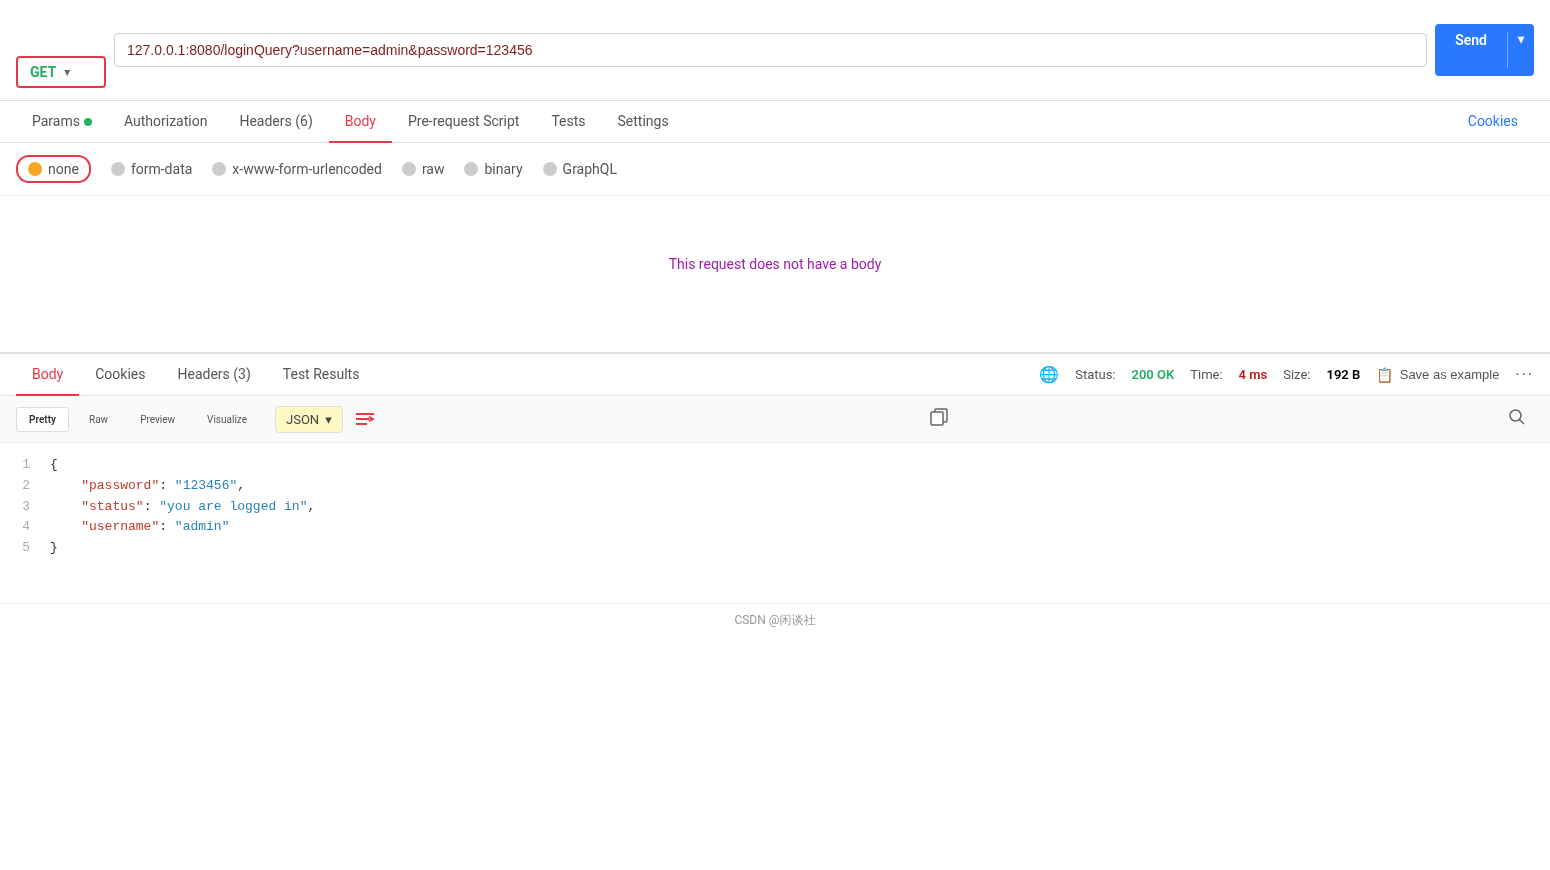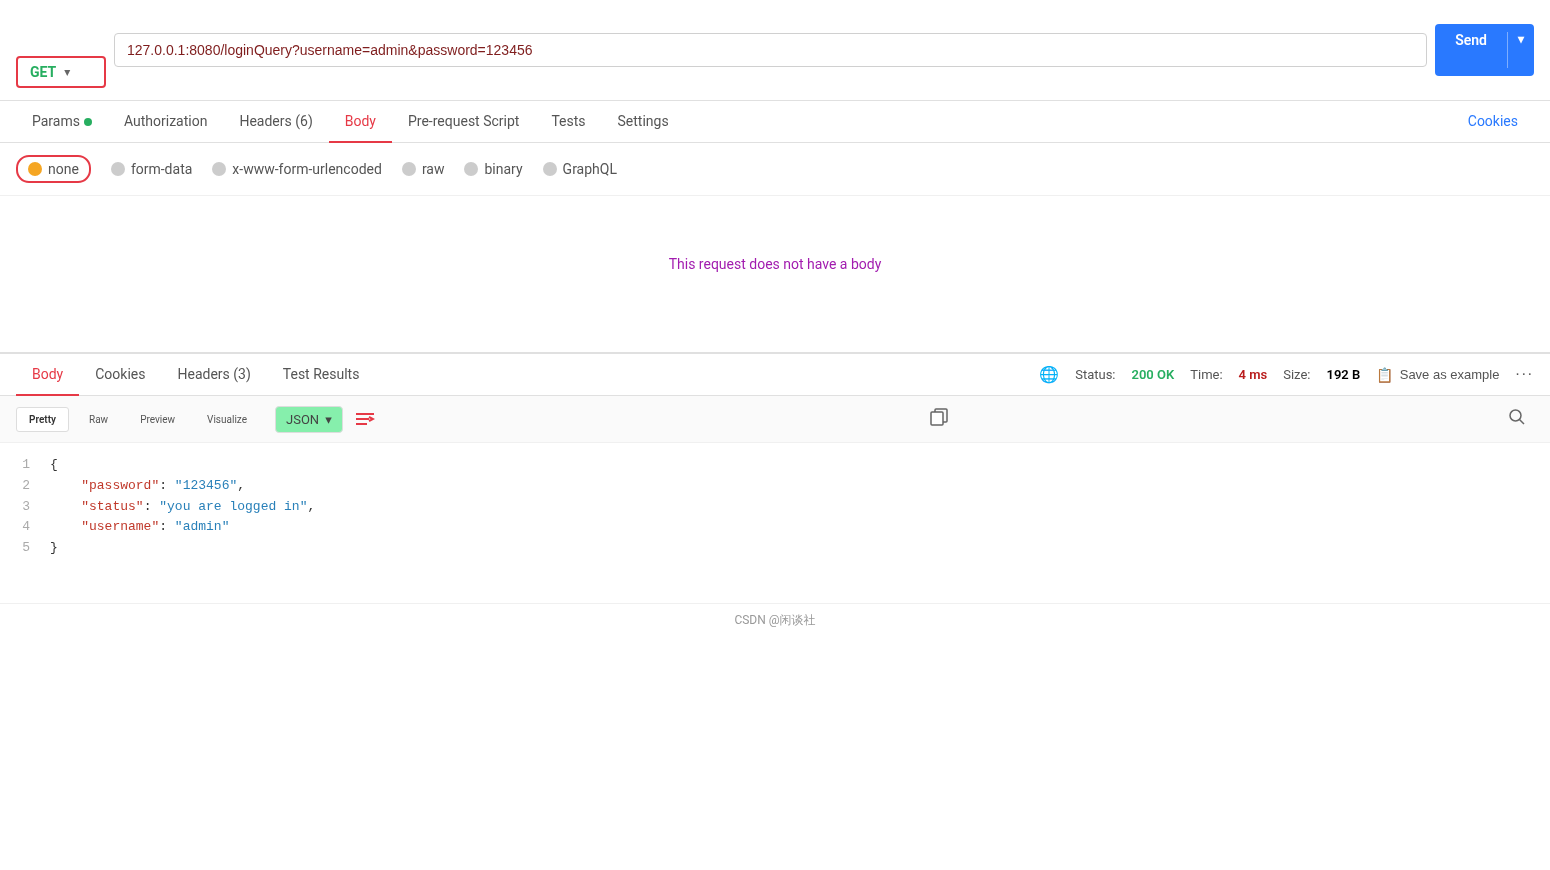--- a/index.html
+++ b/index.html
@@ -251,21 +251,21 @@
     }
 
     .json-selector {
       display: flex;
       align-items: center;
       gap: 6px;
       border: 1px solid #ddd;
       border-radius: 4px;
       padding: 5px 10px;
       cursor: pointer;
-      background: #86efac;
+      background: #fef9c3;
       font-size: 13px;
       color: #444;
       margin-left: 8px;
     }
 
     .wrap-btn {
       width: 28px;
       height: 28px;
       display: flex;
       align-items: center;

